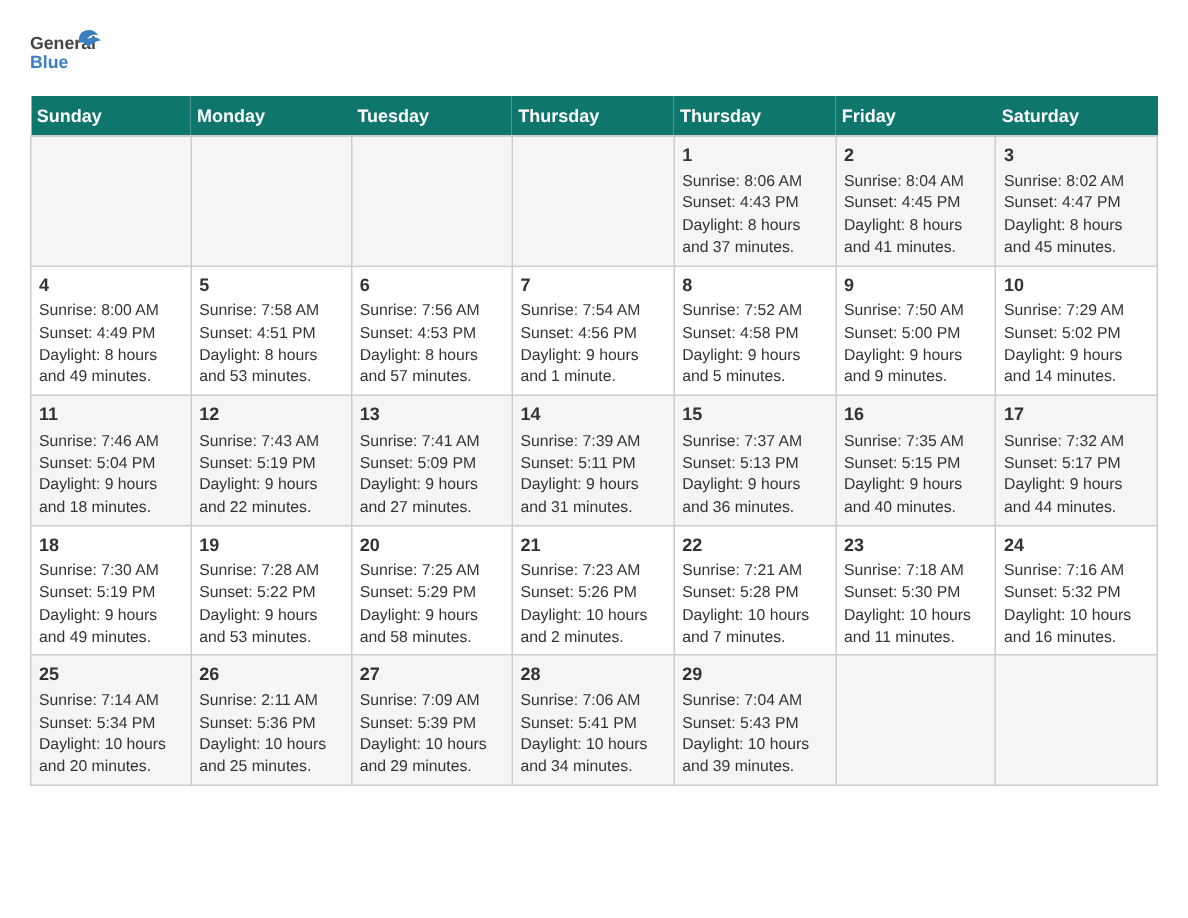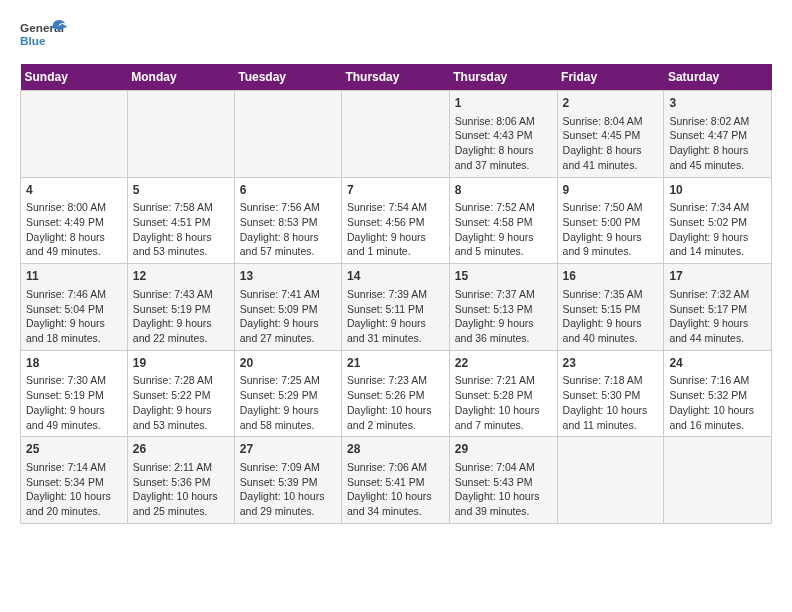--- a/index.html
+++ b/index.html
@@ -29,21 +29,21 @@
       font-size: 16px;
       font-weight: normal;
       color: #333;
     }
     table {
       width: 100%;
       border-collapse: collapse;
       font-size: 11px;
     }
     thead th {
-      background-color: #701a75;
+      background-color: #0f766e;
       color: #fff;
       padding: 6px 4px;
       text-align: left;
       font-size: 12px;
       font-weight: bold;
     }
     tbody td {
       border: 1px solid #ccc;
       vertical-align: top;
       padding: 4px 5px;
@@ -144,21 +144,21 @@
         <td>
           <span class="day-num">5</span>
           <div>Sunrise: 7:58 AM</div>
           <div>Sunset: 4:51 PM</div>
           <div>Daylight: 8 hours</div>
           <div>and 53 minutes.</div>
         </td>
         <td>
           <span class="day-num">6</span>
           <div>Sunrise: 7:56 AM</div>
-          <div>Sunset: 8:53 PM</div>
+          <div>Sunset: 4:53 PM</div>
           <div>Daylight: 8 hours</div>
           <div>and 57 minutes.</div>
         </td>
         <td>
           <span class="day-num">7</span>
           <div>Sunrise: 7:54 AM</div>
           <div>Sunset: 4:56 PM</div>
           <div>Daylight: 9 hours</div>
           <div>and 1 minute.</div>
         </td>
@@ -171,21 +171,21 @@
         </td>
         <td>
           <span class="day-num">9</span>
           <div>Sunrise: 7:50 AM</div>
           <div>Sunset: 5:00 PM</div>
           <div>Daylight: 9 hours</div>
           <div>and 9 minutes.</div>
         </td>
         <td>
           <span class="day-num">10</span>
-          <div>Sunrise: 7:34 AM</div>
+          <div>Sunrise: 7:29 AM</div>
           <div>Sunset: 5:02 PM</div>
           <div>Daylight: 9 hours</div>
           <div>and 14 minutes.</div>
         </td>
       </tr>
       <tr>
         <td>
           <span class="day-num">11</span>
           <div>Sunrise: 7:46 AM</div>
           <div>Sunset: 5:04 PM</div>

